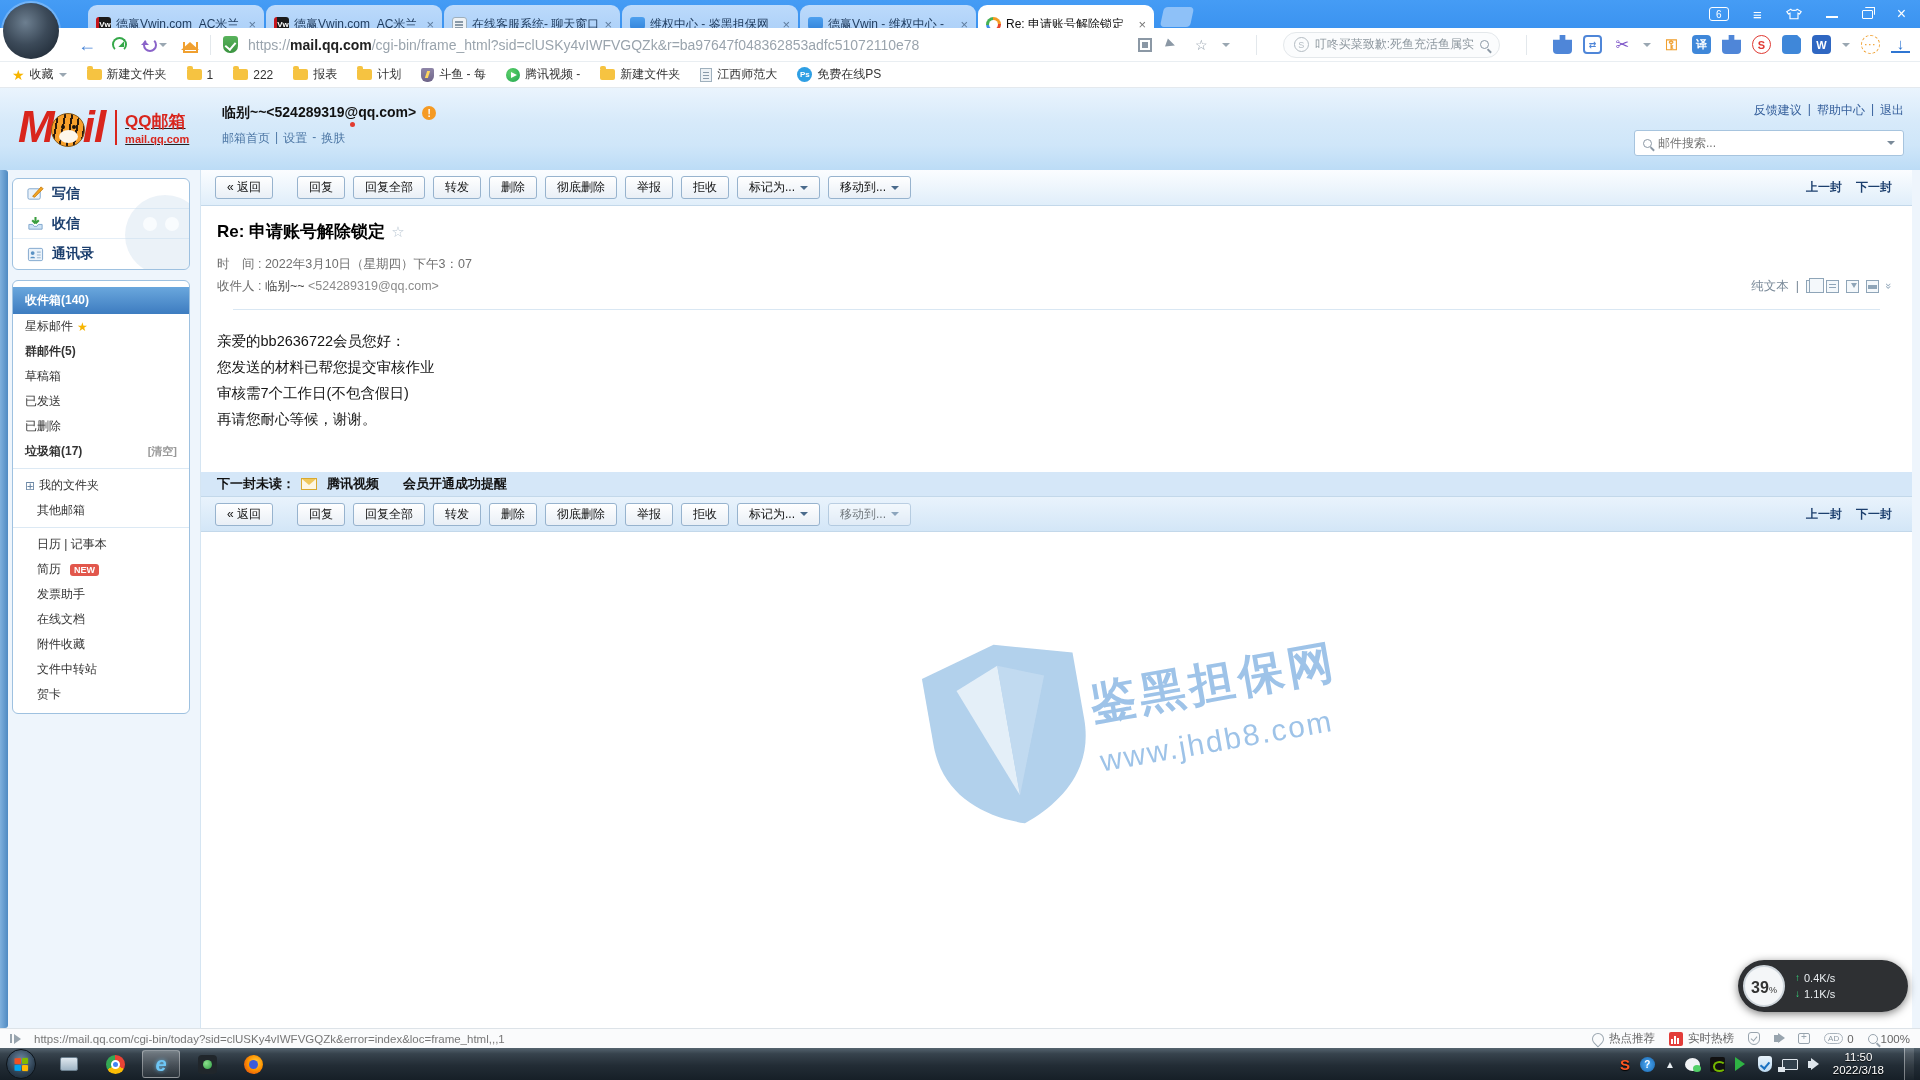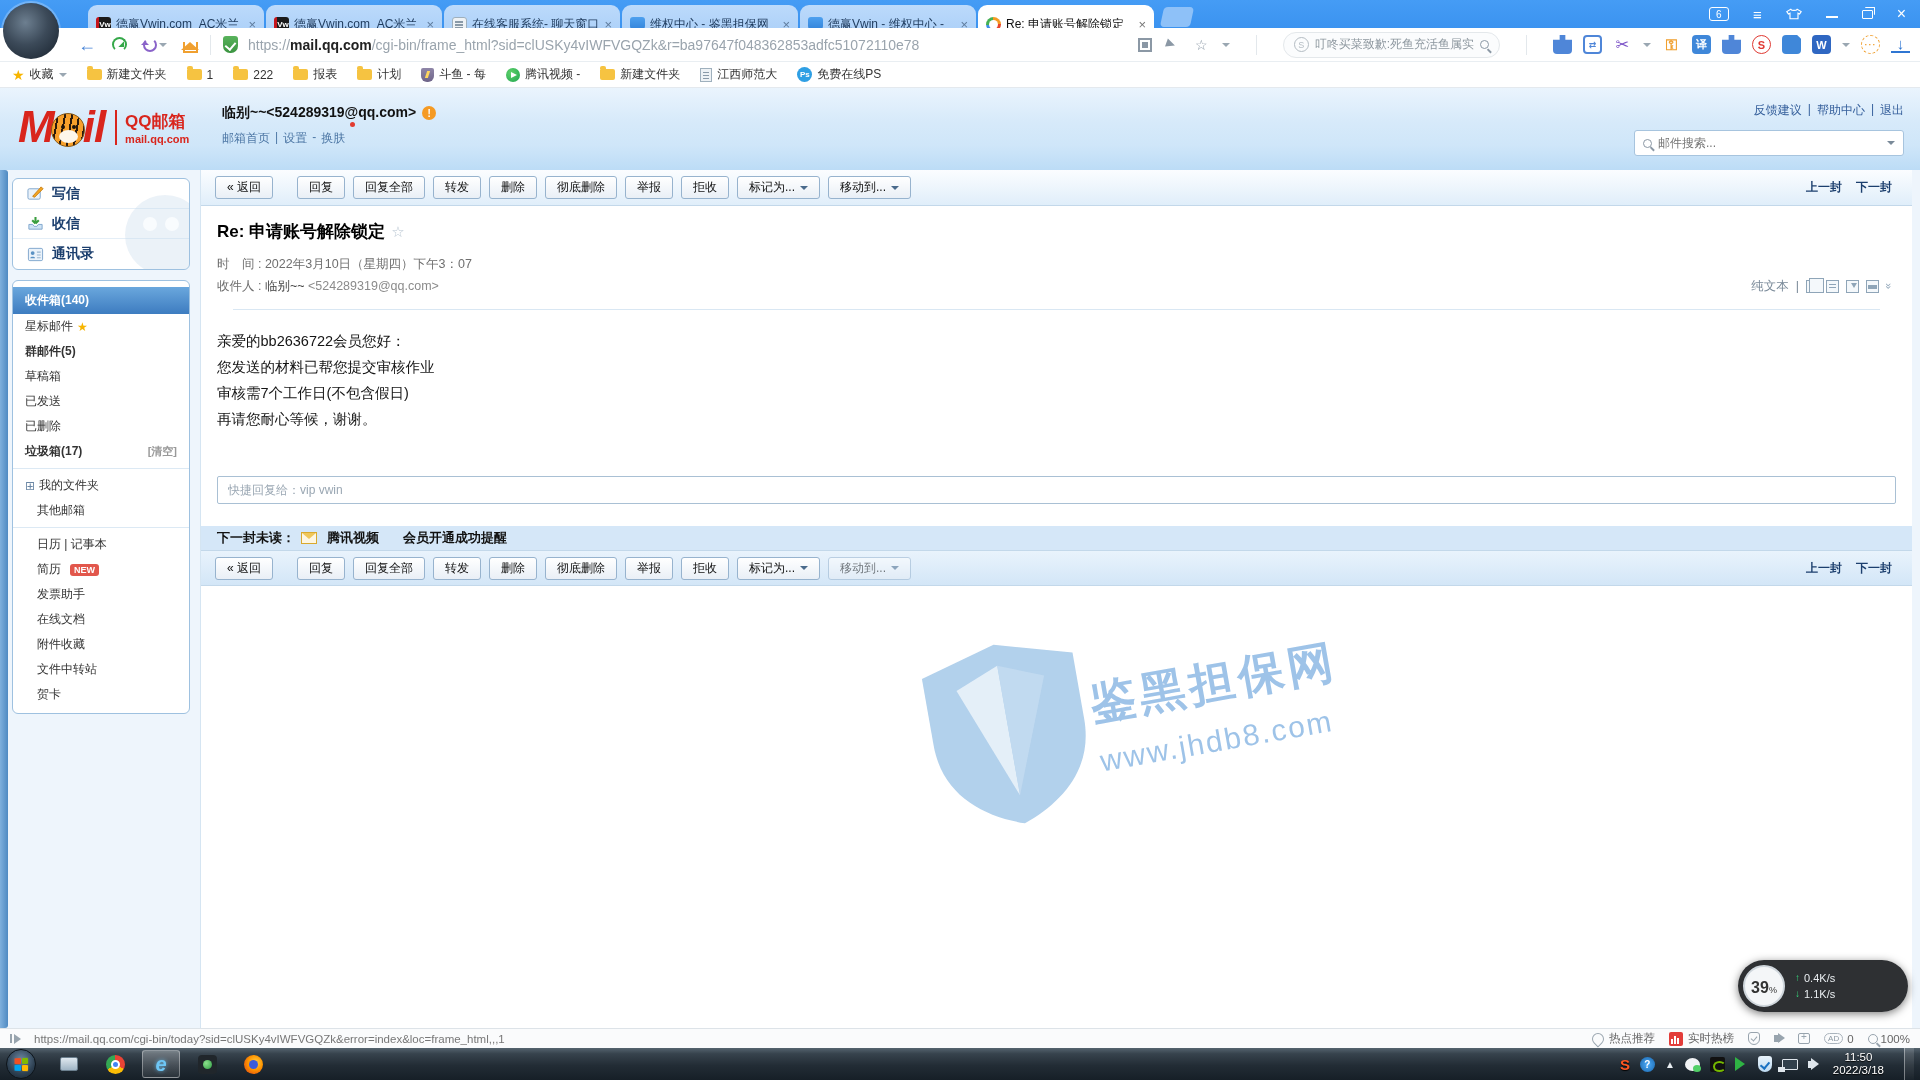--- a/index.html
+++ b/index.html
@@ -94,21 +94,21 @@
   
   .mailheader { position:absolute; left:0; top:88px; width:1920px; height:82px;
       background:linear-gradient(180deg,#eaf4fd 0%,#d7eafa 40%,#cfe6f9 70%,#bcdcf6 100%); }
   .logo { position:absolute; left:18px; top:14px; display:flex; align-items:center; }
   .logo .m { color:#d9251c; font-size:44px; font-weight:bold; font-style:italic; letter-spacing:-2px; }
   .tiger { width:34px; height:34px; border-radius:50%; margin:6px -2px 0 -2px; position:relative; z-index:2;
       background:repeating-linear-gradient(100deg,#f7a02b 0 5px,#2b1a0c 5px 7px); border:1px solid #8a5a16; }
   .tiger::before { content:""; position:absolute; left:7px; bottom:3px; width:19px; height:13px; background:#fdf6ea; border-radius:50%; }
   .tiger::after { content:""; position:absolute; left:9px; top:11px; width:4px; height:4px; border-radius:50%; background:#1c120a; box-shadow:11px 0 0 #1c120a; }
   .logo .il { color:#d9251c; font-size:44px; font-weight:bold; font-style:italic; letter-spacing:-1px; }
-  .logo-right { margin-left:10px; border-left:2px solid #d9251c; padding-left:8px; }
+  .logo-right { margin-left:10px; border-left:2px solid #d9251c; padding-left:8px;text-decoration:underline; }
   .logo-right .b1 { color:#d9251c; font-size:17px; font-weight:bold; }
   .logo-right .b2 { color:#d9251c; font-size:11px; font-weight:bold; }
   .acct { position:absolute; left:222px; top:16px; }
   .acct .line1 { font-size:14px; font-weight:bold; color:#111; display:flex; align-items:center; gap:6px; }
   .warn { width:14px; height:14px; border-radius:50%; background:#f59a23; color:#fff; font-size:10px; font-weight:bold; display:flex; align-items:center; justify-content:center; }
   .acct .line2 { margin-top:8px; color:#4d77a5; display:flex; gap:5px; align-items:flex-start; }
   .acct .line2 .lk { cursor:pointer; }
   .reddot { width:5px; height:5px; border-radius:50%; background:#e23b30; margin-top:-8px; }
   .hdr-links { position:absolute; right:16px; top:14px; color:#36609c; display:flex; gap:6px; font-size:12px; }
   .hdr-links .lk { cursor:pointer; }
@@ -581,23 +581,20 @@
         <div class="hdivider"></div>
       </div>
 
       <div class="body-text">
         <div>亲爱的bb2636722会员您好：</div>
         <div>您发送的材料已帮您提交审核作业</div>
         <div>审核需7个工作日(不包含假日)</div>
         <div>再请您耐心等候，谢谢。</div>
       </div>
 
-      <div class="quickreply">
-        <input placeholder="快捷回复给：vip vwin" style="">
-      </div>
 
       <div class="nextunread">
         <span class="nl">下一封未读：</span>
         <span class="env"></span>
         <span class="ns">腾讯视频</span>
         <span class="nsub">会员开通成功提醒</span>
       </div>
 
       <div class="mtoolbar second">
         <span class="btn">« 返回</span>

